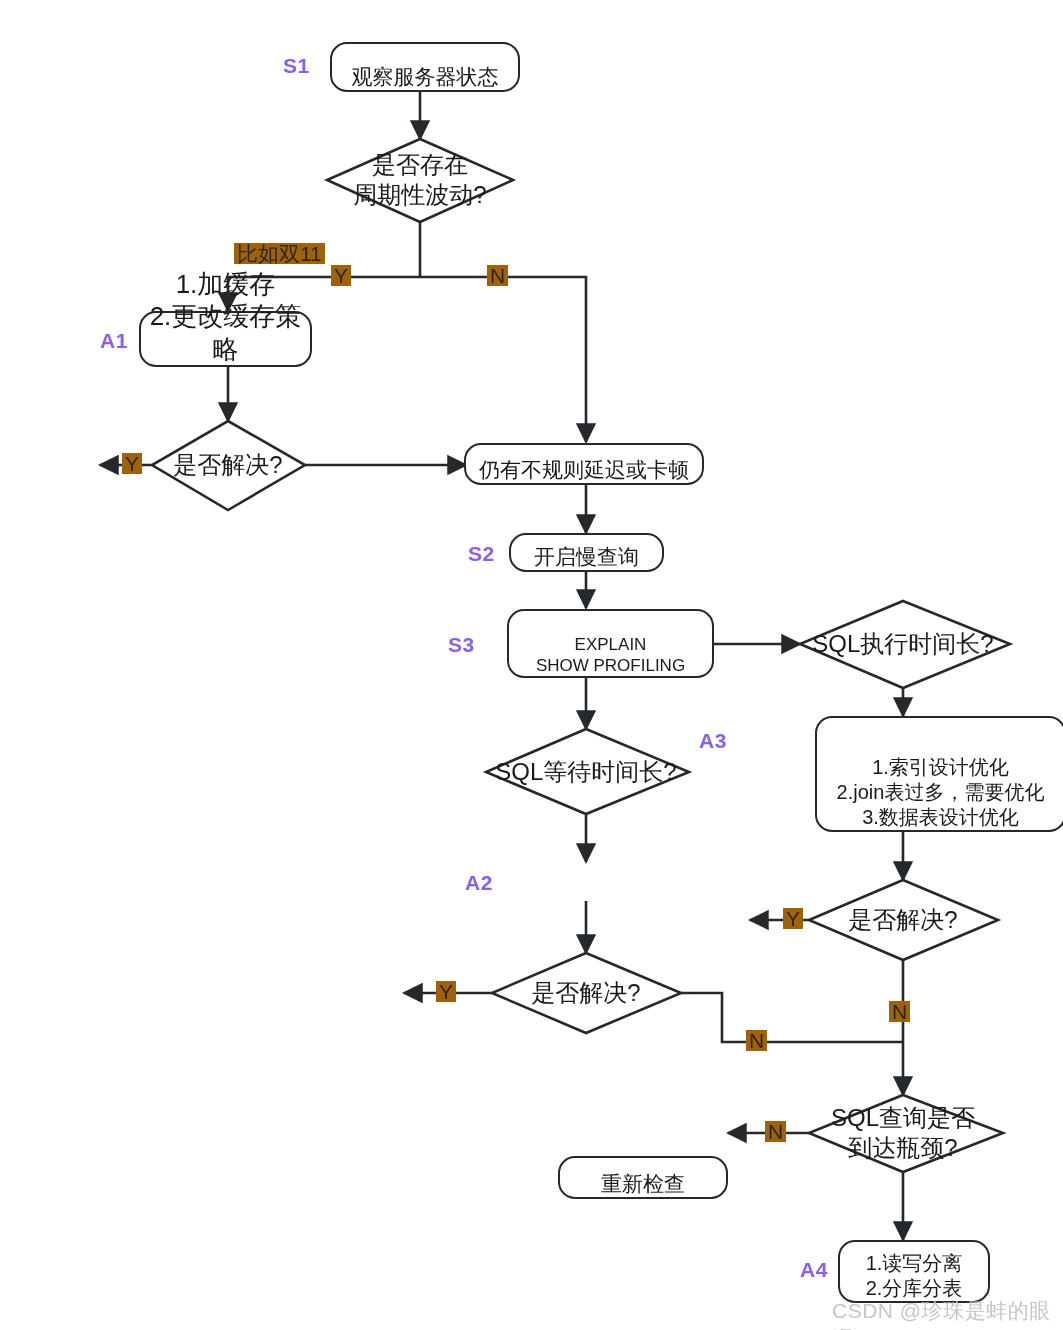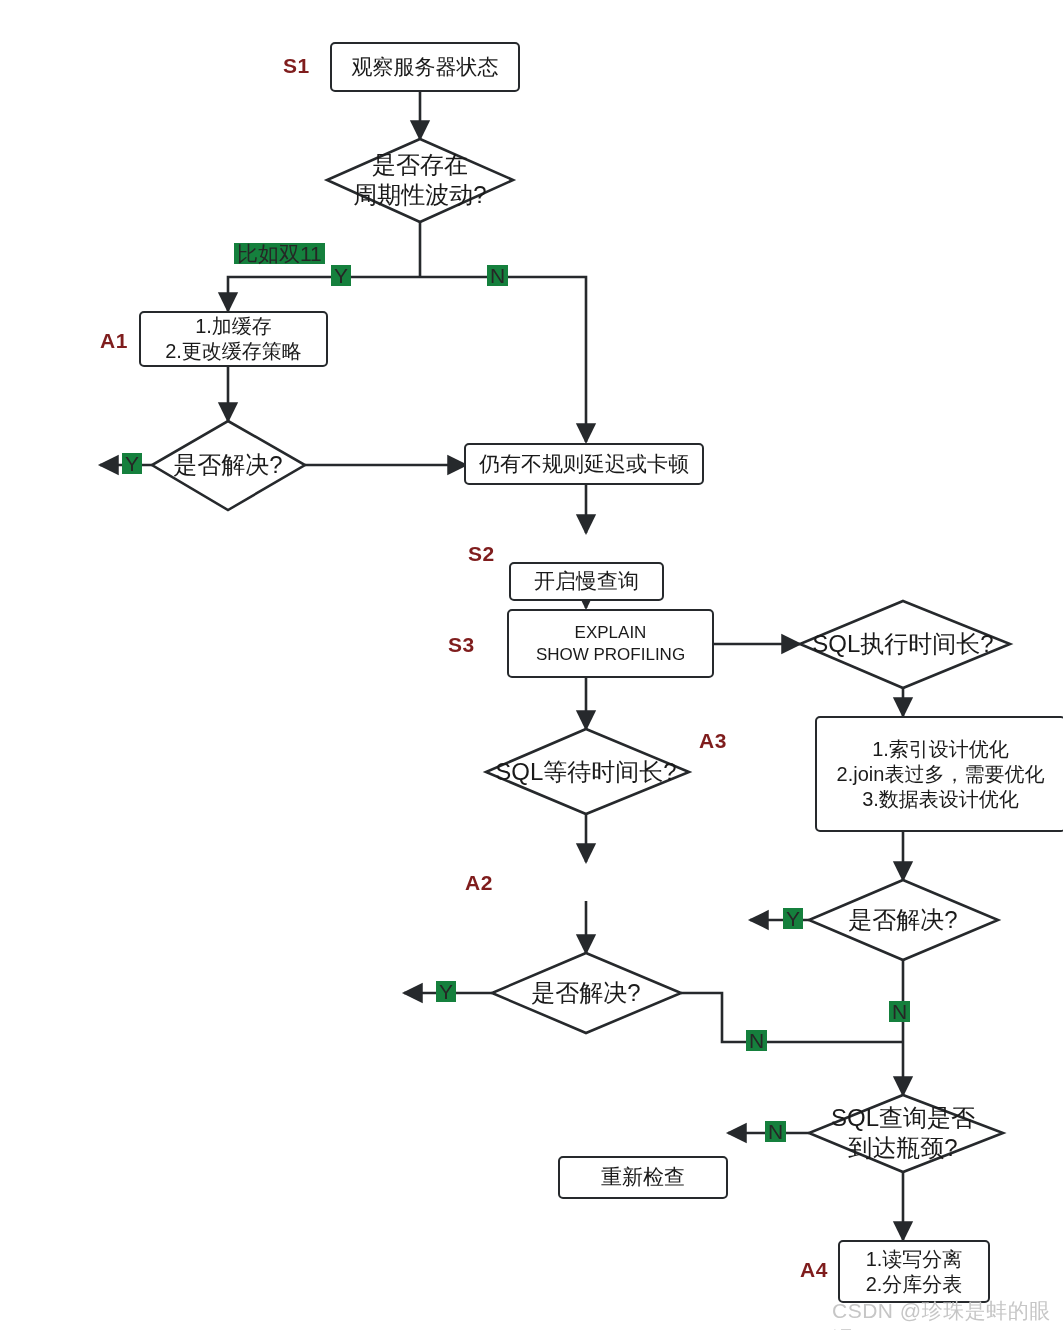--- a/index.html
+++ b/index.html
@@ -30,35 +30,36 @@
     align-items: center;
     justify-content: center;
     text-align: center;
     color: #1a1a1a;
     background: #ffffff;
     line-height: 1.25;
     white-space: pre-line;
   }
   .proc {
     border: 2.5px solid #26292c;
-    border-radius: 5px;
-    font-size: 21px;
+    border-radius: 17px;
+    font-size: 21px;
+    align-items: flex-end;
   }
   .step-tag {
     position: absolute;
-    color: #7f1d1d;
+    color: #8b5cf6;
     font-size: 21px;
     font-weight: 600;
     letter-spacing: .5px;
   }
   .edge-label {
     position: absolute;
     font-size: 21px;
     color: #262626;
-    background: #15803d;
+    background: #a16207;
     padding: 0 3px;
     line-height: 1;
   }
   .diamond-label {
     position: absolute;
     font-size: 24px;
     color: #1a1a1a;
     text-align: center;
     white-space: pre-line;
     line-height: 1.25;
@@ -142,31 +143,31 @@
 
       <polygon points="903,1095 1003,1133 903,1172 809,1133" fill="#ffffff"></polygon>
     </g>
   </svg>
 
   <div class="node proc" style="left:330px; top:42px; width:190px; height:50px;">
     <span>观察服务器状态</span>
   </div>
   <div class="step-tag" style="left:283px; top:54px;">S1</div>
 
-  <div class="node proc" style="left:139px; top:311px; width:189px; height:56px; font-size:20px;">
+  <div class="node proc" style="left:139px; top:311px; width:173px; height:56px; font-size:26px;">
     <span>1.加缓存
 2.更改缓存策略</span>
   </div>
   <div class="step-tag" style="left:100px; top:329px;">A1</div>
 
   <div class="node proc" style="left:464px; top:443px; width:240px; height:42px;">
     <span>仍有不规则延迟或卡顿</span>
   </div>
 
-  <div class="node proc" style="left:509px; top:533px; width:155px; height:39px;margin-top:29px;">
+  <div class="node proc" style="left:509px; top:533px; width:155px; height:39px;">
     <span>开启慢查询</span>
   </div>
   <div class="step-tag" style="left:468px; top:542px;">S2</div>
 
   <div class="node proc" style="left:483px; top:609px; width:207px; height:69px; font-size:17px;margin-left:24px;">
     <span>EXPLAIN
 SHOW PROFILING</span>
   </div>
   <div class="step-tag" style="left:448px; top:633px;">S3</div>
 

